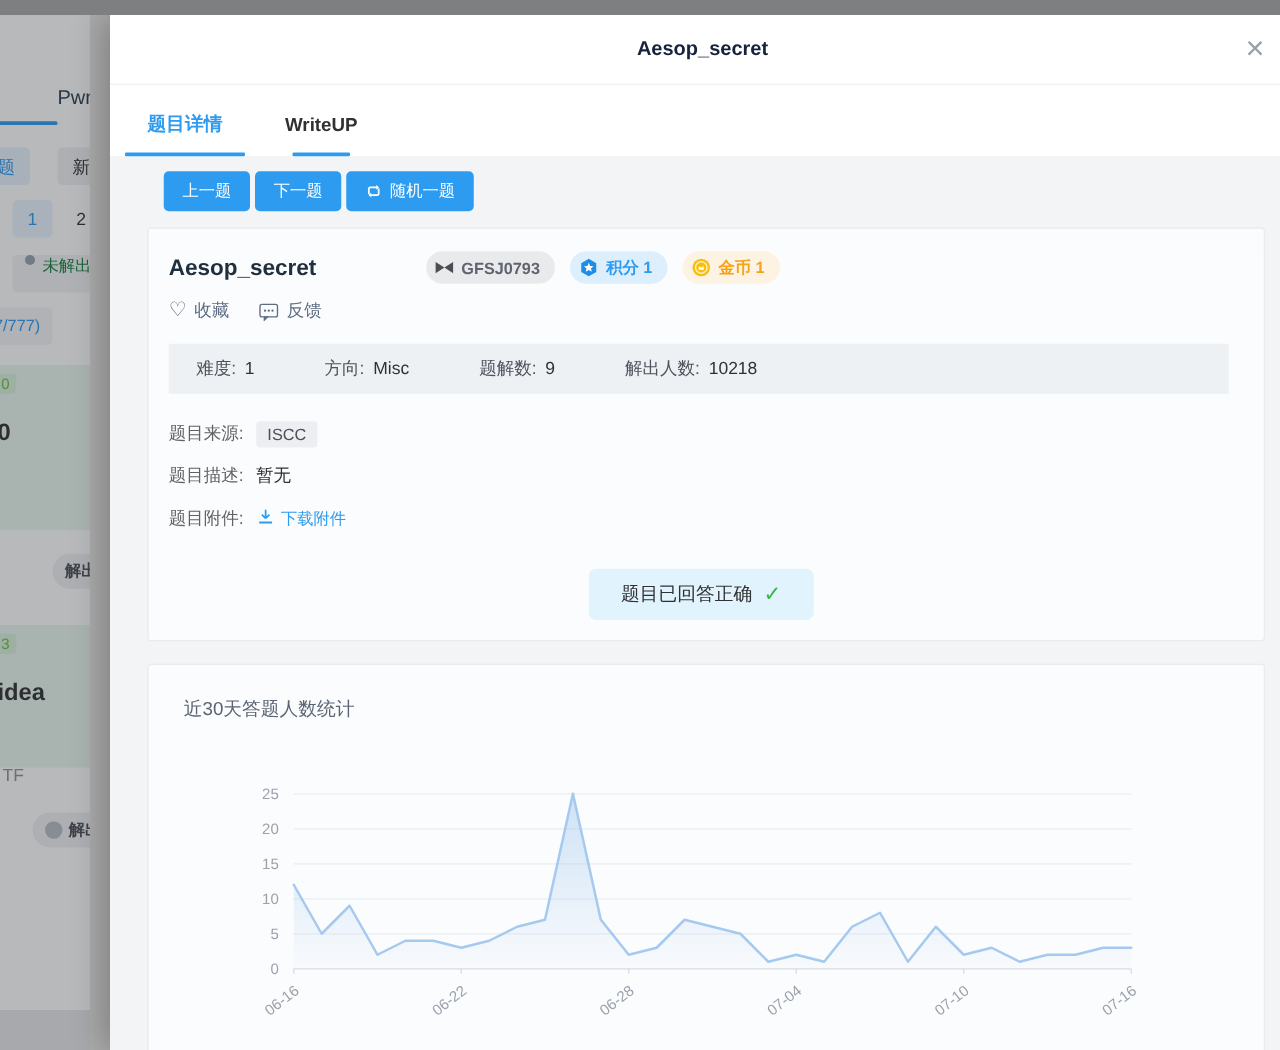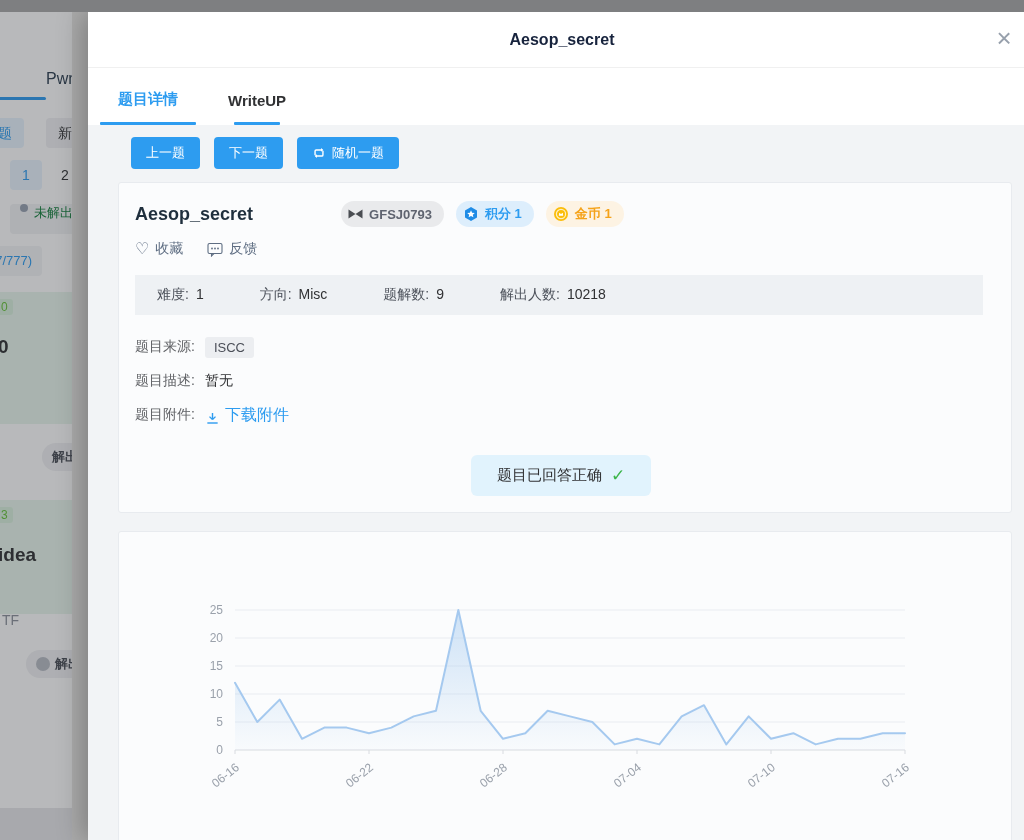--- a/index.html
+++ b/index.html
@@ -48,21 +48,21 @@
   .tab.active { color:#2d9cf0; }
   .ink { position:absolute; bottom:0; height:3px; background:#2d9cf0; border-radius:1px; }
   .ink-a { left:-18px; right:-18px; }
   .ink-b { left:6px; right:6px; }
 
   .modal-body { flex:1; background:#f2f4f6; padding:12px 24px 0 30px; overflow:hidden; }
 
   .nav-row { display:flex; align-items:flex-start; margin:0 0 13px 13px; }
   .btn { background:#2d9cf0; color:#fff; border:none; border-radius:4px; font-size:13px; padding:7px 15px;
          font-family:inherit; cursor:pointer; display:inline-flex; align-items:center; gap:6px; }
-  .btn + .btn { margin-left:14px; }
+  .btn + .btn { margin-left:4px; }
   .btn-random { margin-left:auto; margin-right:-10px; }
 
   .card { background:#fbfcfd; border:1px solid #e8ebef; border-radius:3px; }
   .info-card { padding:18px 24px 0 16px; height:331px; margin-bottom:18px; }
   .title-row { display:flex; align-items:center; }
   .chal-name { font-size:18px; font-weight:bold; color:#1f2f3d; margin-right:88px; }
   .badges { display:flex; gap:12px; align-items:center; }
   .badge { height:26px; border-radius:13px; display:inline-flex; align-items:center; gap:6px; padding:0 12px 0 7px;
            font-size:13px; font-weight:bold; }
   .badge-id { background:#e9eaec; color:#5f6470; }
@@ -75,21 +75,21 @@
   .stats-bar { margin-top:17px; margin-right:4px; background:#eef1f4; height:40px; display:flex; align-items:center;
                gap:56px; padding:0 22px; font-size:14px; }
   .stat { display:inline-flex; gap:7px; }
   .stat-label { color:#4d525b; }
   .stat-value { color:#303133; }
   .meta { margin-top:15px; }
   .meta-row { display:flex; align-items:center; gap:10px; height:34px; font-size:14px; }
   .meta-label { color:#606266; }
   .meta-tag { background:#eceef1; color:#4a4e57; border-radius:3px; padding:3px 9px; font-size:13px; }
   .meta-value { color:#303133; }
-  .dl-link { color:#2d9cf0; display:inline-flex; align-items:flex-end; gap:5px; cursor:pointer; text-decoration:none; font-size:16px; }
+  .dl-link { color:#2d9cf0; display:inline-flex; align-items:flex-start; gap:5px; cursor:pointer; text-decoration:none; font-size:13px; }
   .answer-row { display:flex; justify-content:center; margin-top:23px; }
   .answer-pill { background:#e1f3fd; border-radius:6px; padding:11px 26px; font-size:15px; color:#303133;
                  display:inline-flex; align-items:center; gap:9px; }
   .check { color:#3cb54a; font-weight:bold; font-size:17px; line-height:1; }
 
   .chart-card { padding:20px 10px 40px 16px; }
   .chart-title { color:#5a6473; font-size:15px; margin:6px 0 0 12px; }
   .chart-wrap { margin-top:38px; }
 </style>
 </head>
@@ -251,20 +251,21 @@
 
         <div class="answer-row">
           <span class="answer-pill">
             <span>题目已回答正确</span>
             <span class="check">✓</span>
           </span>
         </div>
       </div>
 
       <div class="card chart-card">
+        <div class="chart-title">近30天答题人数统计</div>
         <div class="chart-wrap">
           <svg id="chart" width="870" height="215">
               <defs>
                 <linearGradient id="ag" x1="0" y1="0" x2="0" y2="1">
                   <stop offset="0%" stop-color="rgba(168,204,240,0.55)"></stop>
                   <stop offset="100%" stop-color="rgba(168,204,240,0.03)"></stop>
                 </linearGradient>
               </defs>
               <line x1="100" y1="160" x2="770" y2="160" stroke="#d8dbe0" stroke-width="1"></line>
               <text x="88" y="164" text-anchor="end" font-size="12" fill="#9aa1ab" font-family="Liberation Sans, DejaVu Sans, sans-serif">0</text>

